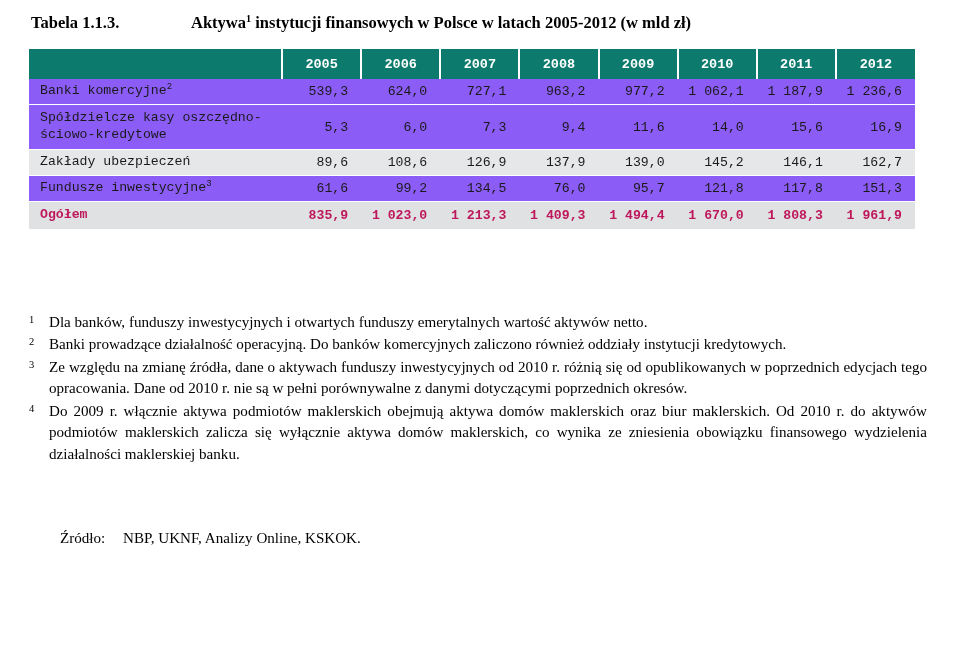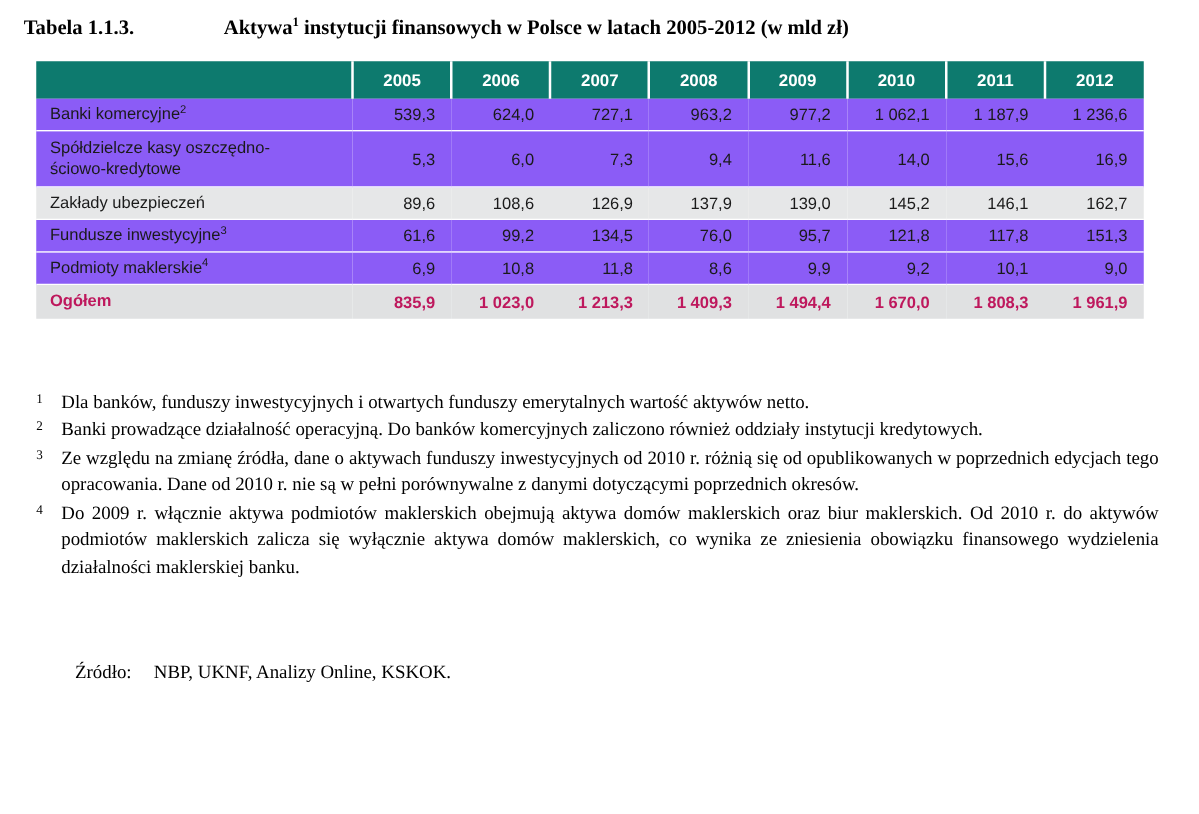--- a/index.html
+++ b/index.html
@@ -18,21 +18,21 @@
     position: relative;
     width: 959px;
     height: 651px;
     box-sizing: border-box;
     padding: 0;
   }
 
   
   .title-row {
     position: absolute;
-    left: 19px;
+    left: 31px;
     top: 12px;
     width: 900px;
     font-family: "Liberation Serif", serif;
     font-weight: bold;
     font-size: 16.5px;
     white-space: nowrap;
   }
   .title-label {
     display: inline-block;
     width: 160px;
@@ -46,21 +46,21 @@
   
   .tbl-wrap {
     position: absolute;
     left: 29px;
     top: 49px;
     width: 886px;
   }
   table.data {
     border-collapse: collapse;
     width: 886px;
-    font-family: Liberation Sans, sans-serif;
+    font-family: Liberation Mono, monospace;
     table-layout: fixed;
   }
   table.data col.c-label { width: 253px; }
   table.data col.c-num   { width: 79.1px; }
 
   table.data thead th {
     background: #0d7a6e;
     color: #ffffff;
     font-size: 13.5px;
     font-weight: bold;
@@ -245,31 +245,20 @@
           <td class="num">99,2</td>
           <td class="num">134,5</td>
           <td class="num">76,0</td>
           <td class="num">95,7</td>
           <td class="num">121,8</td>
           <td class="num">117,8</td>
           <td class="num">151,3</td>
         </tr>
 
 
-        <tr class="plain">
-          <td class="lbl"><span>Podmioty maklerskie</span><sup>4</sup></td>
-          <td class="num">6,9</td>
-          <td class="num">10,8</td>
-          <td class="num">11,8</td>
-          <td class="num">8,6</td>
-          <td class="num">9,9</td>
-          <td class="num">9,2</td>
-          <td class="num">10,1</td>
-          <td class="num">9,0</td>
-        </tr>
 
         <tr class="total">
           <td class="lbl">Ogółem</td>
           <td class="num">835,9</td>
           <td class="num">1 023,0</td>
           <td class="num">1 213,3</td>
           <td class="num">1 409,3</td>
           <td class="num">1 494,4</td>
           <td class="num">1 670,0</td>
           <td class="num">1 808,3</td>

